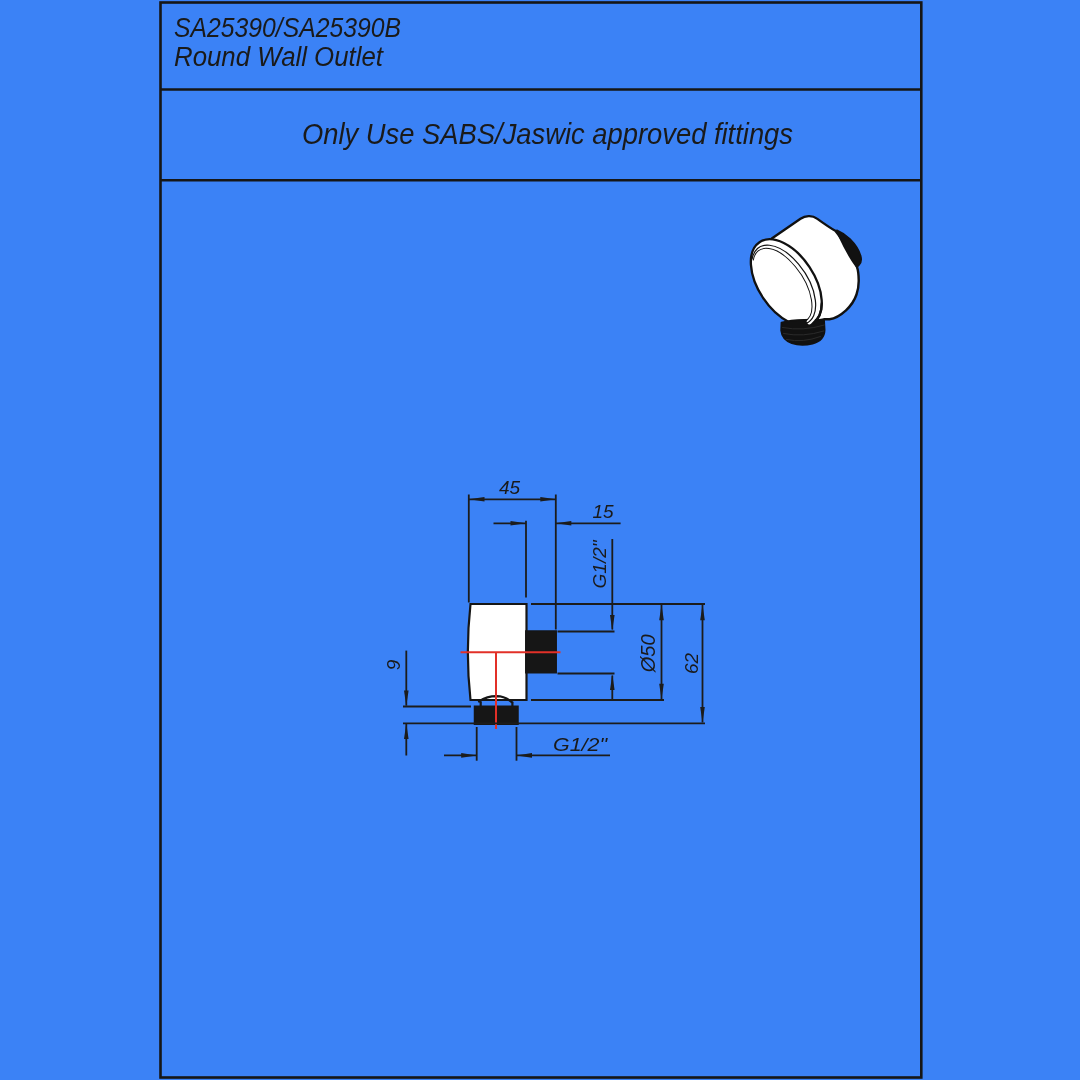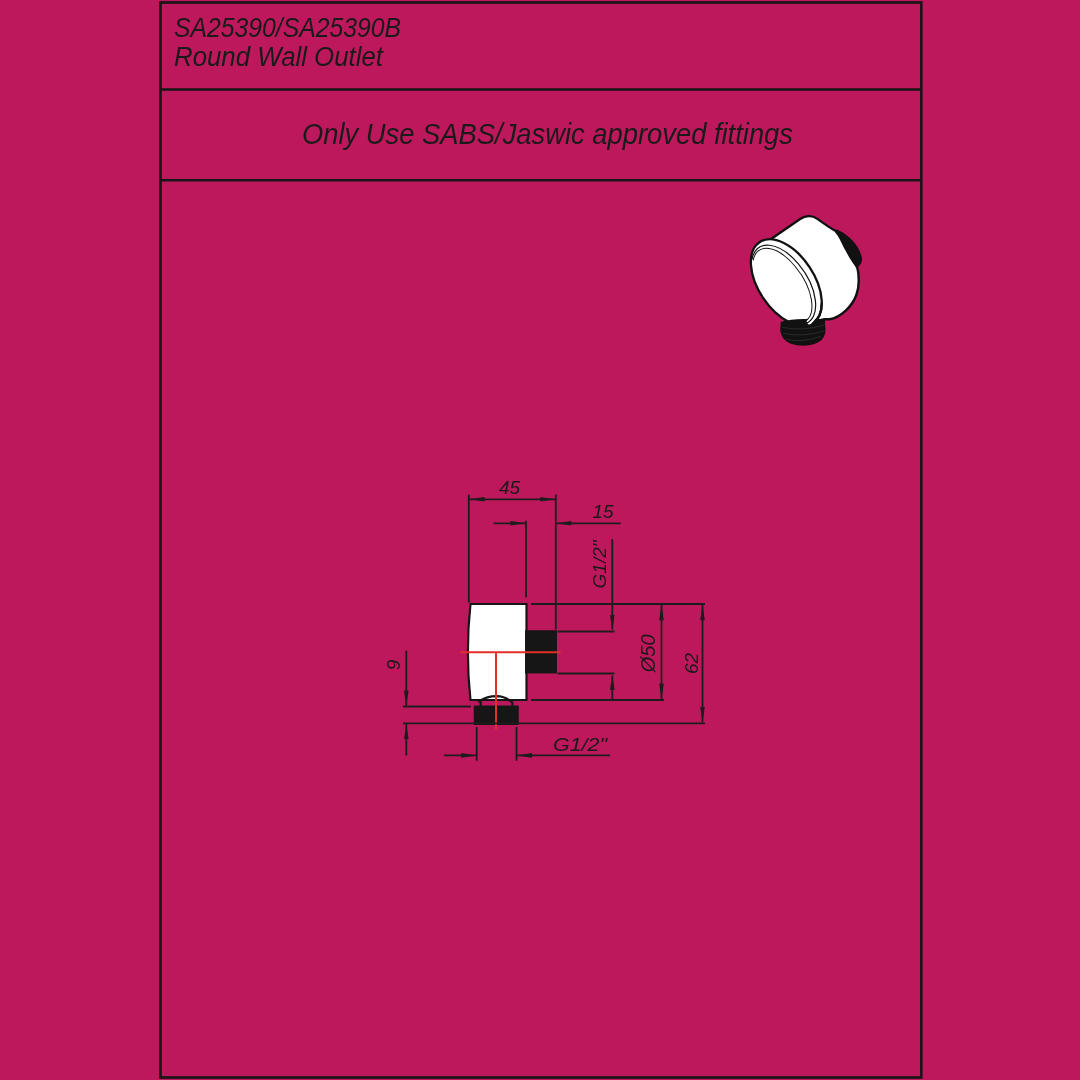--- a/index.html
+++ b/index.html
@@ -1,16 +1,16 @@
 <!DOCTYPE html>
 <html><head>
 <meta charset="utf-8">
 <style>
 html,body{margin:0;padding:0;background:#fff;}
-#page{position:relative;width:1080px;height:1080px;background:#be185d;overflow:hidden;}
+#page{position:relative;width:1080px;height:1080px;background:#3b82f6;overflow:hidden;}
 svg{position:absolute;left:0;top:0;}
 .dim{font:italic 19px "Liberation Sans",sans-serif;fill:#1a1a1a;}
 .hdr{font:italic 27px "Liberation Sans",sans-serif;fill:#1a1a1a;}
 </style>
 </head>
 <body>
 <div id="page">
 <svg width="1080" height="1080" viewBox="0 0 1080 1080">
 
   <rect x="160.5" y="2.5" width="760.8" height="1075" fill="none" stroke="#161616" stroke-width="2.6"></rect>

